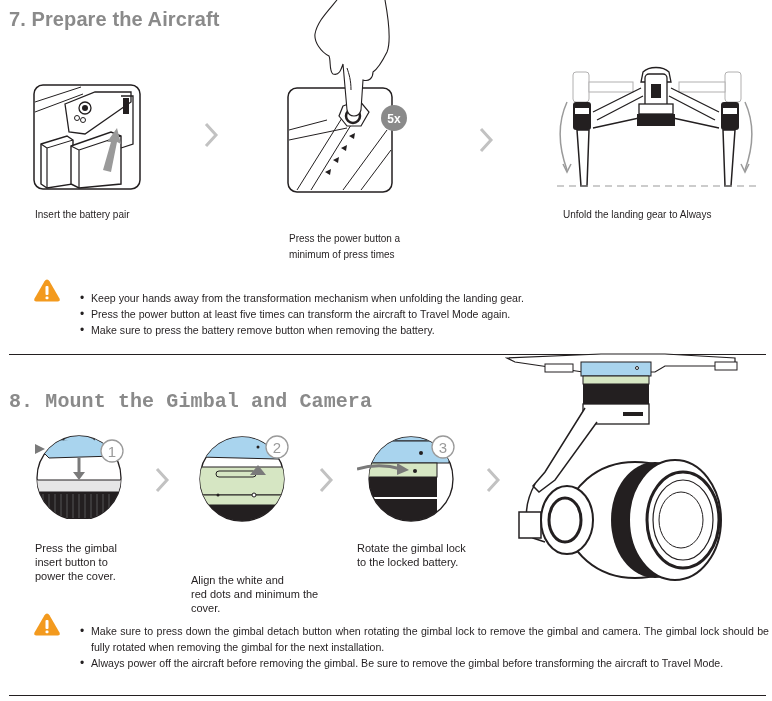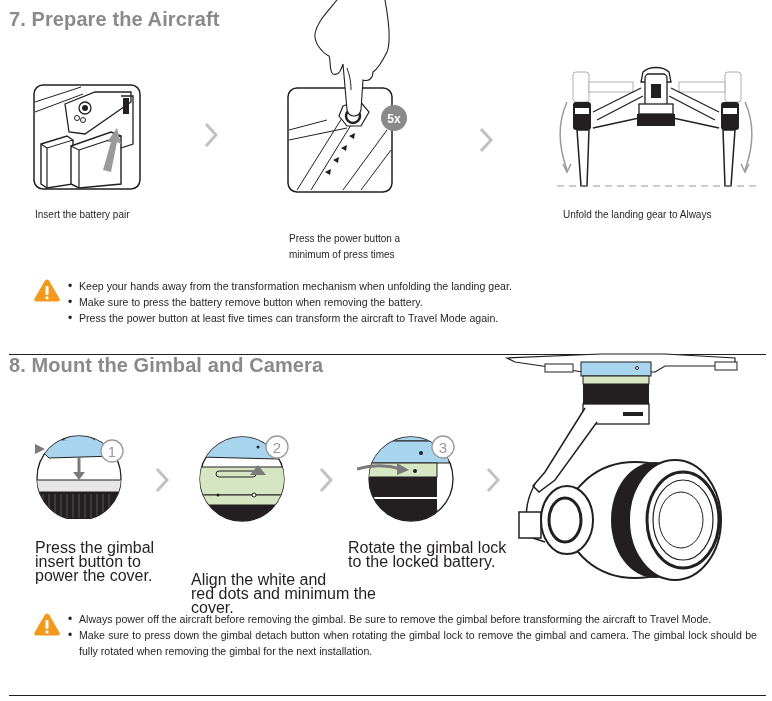--- a/index.html
+++ b/index.html
@@ -1,23 +1,23 @@
 <!DOCTYPE html>
 <html><head>
 <meta charset="utf-8">
 <style>
   html, body { margin: 0; padding: 0; background: #ffffff; }
   body { width: 772px; height: 701px; position: relative; overflow: hidden;
          font-family: "Liberation Sans", sans-serif; color: #231f20; }
   .abs { position: absolute; }
   .h1 { font-size: 20px; font-weight: bold; color: #8a8a8a; letter-spacing: 0.1px; }
   .cap { font-size: 10px; line-height: 16px; color: #231f20; }
-  .cap2 { font-size: 16px; line-height: 14px; color: #231f20; }
+  .cap2 { font-size: 11px; line-height: 14px; color: #231f20; }
   .chev { color: #c2c2c2; }
-  .notes { font-size: 10.6px; line-height: 16px; color: #231f20; margin: 0; padding: 0; list-style: none; }
+  .notes { font-size: 10.6px; line-height: 16px; color: #231f20; margin: 12px; padding: 0; list-style: none; }
   .notes li { position: relative; padding-left: 12px; }
   .notes li::before { content: "\2022"; position: absolute; left: 1px; top: 0; font-size: 12px; }
   .rule { height: 1px; background: #231f20; }
   .justify { text-align: justify; }
 </style>
 </head>
 <body>
 
 <div class="abs h1" style="left:9px; top:8px;">7. Prepare the Aircraft</div>
 
@@ -117,27 +117,27 @@
   <div>Unfold the landing gear to Always</div>
 </div>
 
 <svg class="abs" style="left:33px; top:278px;" width="28" height="25" viewBox="0 0 28 25">
   <path d="M14 1.5 Q15.5 1.5 16.5 3.2 L26.6 20.8 Q27.5 23.5 24.6 23.5 L3.4 23.5 Q0.5 23.5 1.4 20.8 L11.5 3.2 Q12.5 1.5 14 1.5 Z" fill="#f39a1e"></path>
   <rect x="12.5" y="8" width="3" height="9" rx="1" fill="#fff"></rect>
   <rect x="12.5" y="18.5" width="3" height="2.8" rx="1" fill="#fff"></rect>
 </svg>
 <ul class="abs notes" style="left:67px; top:278px; width:520px;">
   <li>Keep your hands away from the transformation mechanism when unfolding the landing gear.</li>
+  <li>Press the power button at least five times can transform the aircraft to Travel Mode again.</li>
   <li>Make sure to press the battery remove button when removing the battery.</li>
-  <li>Press the power button at least five times can transform the aircraft to Travel Mode again.</li>
 </ul>
 
 <div class="abs rule" style="left:9px; top:354px; width:757px;"></div>
 
-<div class="abs h1" style="left:9px; top:354px;">8. Mount the Gimbal and Camera</div>
+<div class="abs h1" style="left:9px; top:390px;font-family:Liberation Mono, monospace;">8. Mount the Gimbal and Camera</div>
 
 <svg class="abs" style="left:33px; top:434px;" width="95" height="85" viewBox="0 0 95 85">
   <defs>
       <clipPath id="c1">
         <circle cx="46" cy="44" r="42"></circle>
       </clipPath>
     </defs>
   <circle cx="46" cy="44" r="42" fill="#fff" stroke="#231f20" stroke-width="1.3"></circle>
   <g clip-path="url(#c1)">
     <path d="M6 14 L24 6 L70 4 L84 14 L82 22 L16 24 Z" fill="#a9d4ee" stroke="#231f20"></path>
@@ -239,28 +239,28 @@
 <div class="abs cap2" style="left:35px; top:541px;">
   <div>Press the gimbal</div>
   <div>insert button to</div>
   <div>power the cover.</div>
 </div>
 <div class="abs cap2" style="left:191px; top:541px;margin-top:32px;">
   <div>Align the white and</div>
   <div>red dots and minimum the</div>
   <div>cover.</div>
 </div>
-<div class="abs cap2" style="left:348px; top:541px;">
+<div class="abs cap2" style="left:357px; top:541px;">
   <div>Rotate the gimbal lock</div>
   <div>to the locked battery.</div>
 </div>
 
 <svg class="abs" style="left:33px; top:612px;" width="28" height="25" viewBox="0 0 28 25">
   <path d="M14 1.5 Q15.5 1.5 16.5 3.2 L26.6 20.8 Q27.5 23.5 24.6 23.5 L3.4 23.5 Q0.5 23.5 1.4 20.8 L11.5 3.2 Q12.5 1.5 14 1.5 Z" fill="#f39a1e"></path>
   <rect x="12.5" y="8" width="3" height="9" rx="1" fill="#fff"></rect>
   <rect x="12.5" y="18.5" width="3" height="2.8" rx="1" fill="#fff"></rect>
 </svg>
 <ul class="abs notes justify" style="left:67px; top:611px; width:690px;">
+  <li>Make sure to press down the gimbal detach button when rotating the gimbal lock to remove the gimbal and camera. The gimbal lock should be fully rotated when removing the gimbal for the next installation.</li>
   <li>Always power off the aircraft before removing the gimbal. Be sure to remove the gimbal before transforming the aircraft to Travel Mode.</li>
-  <li>Make sure to press down the gimbal detach button when rotating the gimbal lock to remove the gimbal and camera. The gimbal lock should be fully rotated when removing the gimbal for the next installation.</li>
 </ul>
 
 <div class="abs rule" style="left:9px; top:695px; width:757px;"></div>
 
 </body></html>

